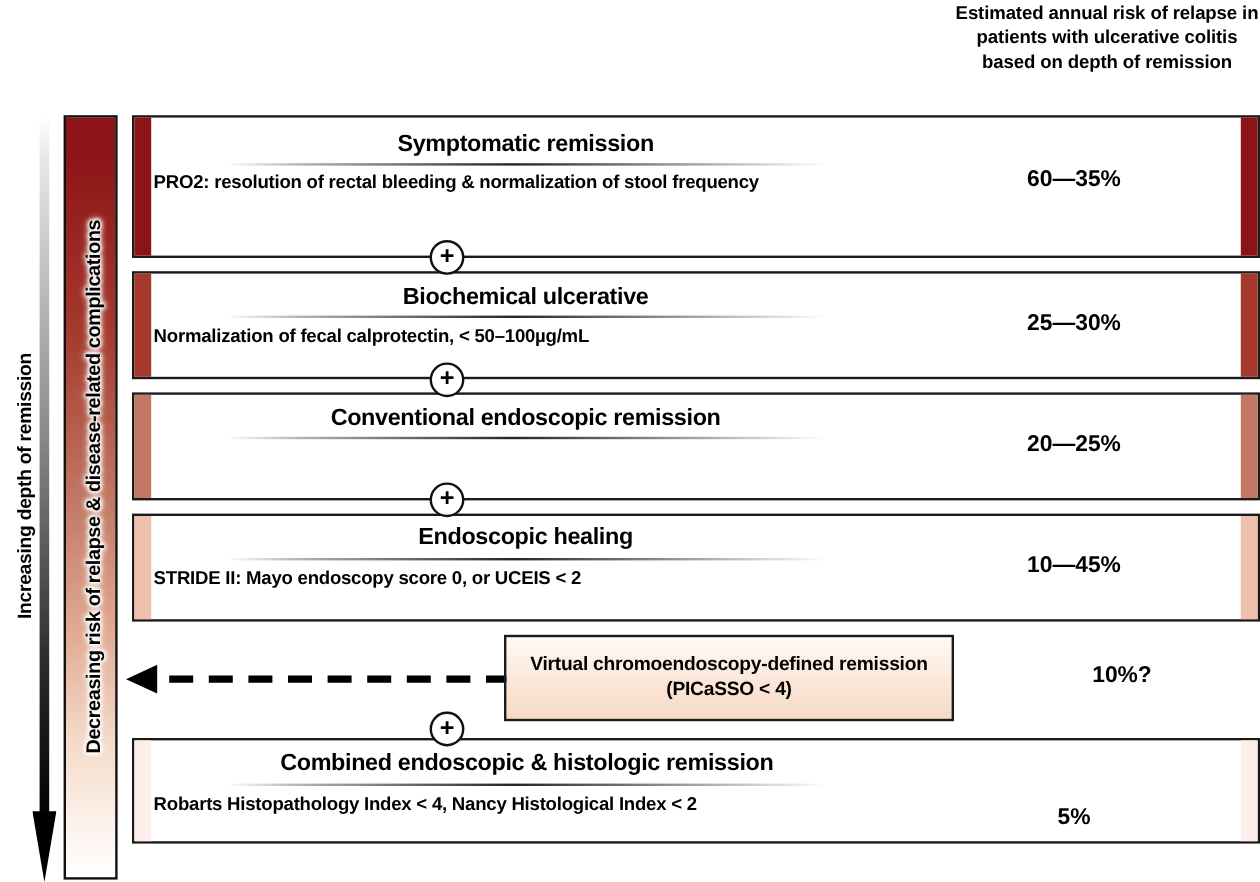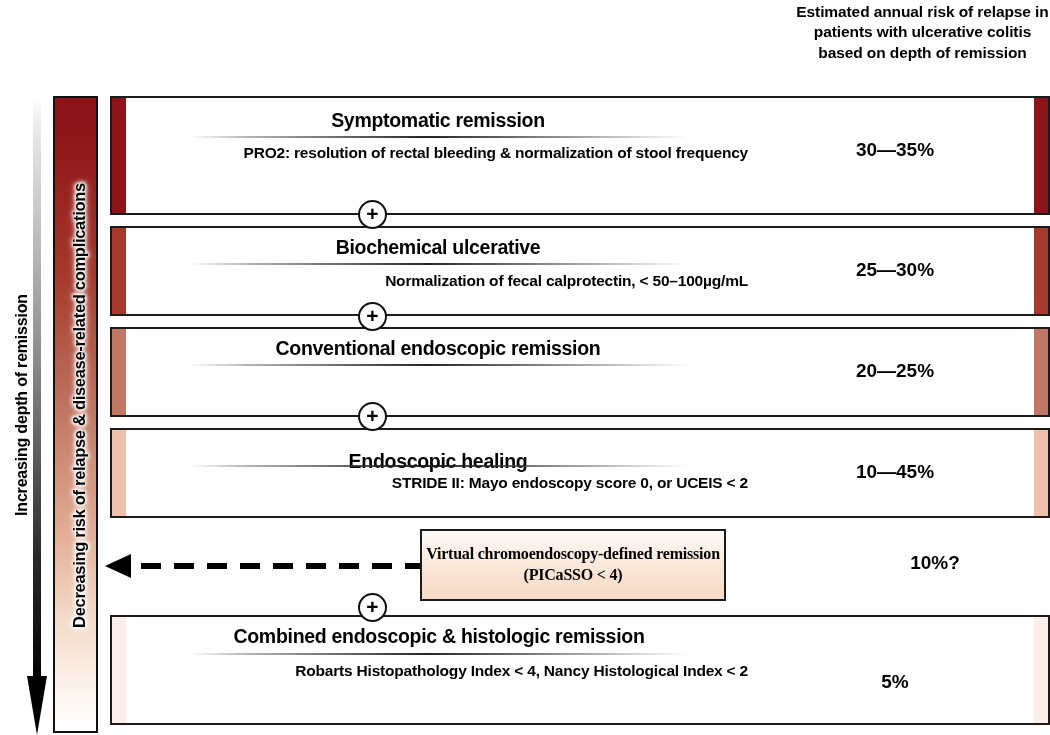--- a/index.html
+++ b/index.html
@@ -138,59 +138,59 @@
       rgba(255,255,255,0) 0%,
       rgba(120,120,120,0.55) 12%,
       rgba(25,25,25,0.95) 48%,
       rgba(120,120,120,0.5) 84%,
       rgba(255,255,255,0) 100%);
   }
   .row .subtitle {
     position: absolute;
     left: 0;
     width: 620px;
-    text-align: right;
+    text-align: left;
     font-weight: bold;
     font-size: 15.5px;
     line-height: 1.35;
     letter-spacing: -0.2px;
   }
   .row .pct {
     position: absolute;
     right: 22px;
     width: 230px;
     text-align: center;
     font-weight: bold;
     font-size: 19px;
     letter-spacing: 0px;
   }
 
   
   #row-1 { top: 96px;  height: 119px; padding-left: 13px; }
   #row-2 { top: 226px; height: 90px;  }
   #row-3 { top: 327px; height: 90px;  }
   #row-4 { top: 428px; height: 90px;  }
-  #row-6 { top: 615px; height: 110px; }
+  #row-6 { top: 615px; height: 88px; }
 
   #row-1 .title   { top: 11px; }
   #row-1 .divider { top: 38px; }
   #row-1 .subtitle{ top: 45px; }
   #row-1 .pct     { top: 41px; }
 
   #row-2 .title   { top: 8px; }
   #row-2 .divider { top: 35px; }
   #row-2 .subtitle{ top: 43px; }
   #row-2 .pct     { top: 31px; }
 
   #row-3 .title   { top: 8px; }
   #row-3 .divider { top: 35px; }
   #row-3 .subtitle{ top: 43px; }
   #row-3 .pct     { top: 31px; text-align: center; }
 
-  #row-4 .title   { top: 20px; }
+  #row-4 .title   { top: 6px; }
   #row-4 .divider { top: 35px; }
   #row-4 .subtitle{ top: 43px; }
   #row-4 .pct     { top: 31px; }
 
   #row-6 .title   { top: 8px; left: -14px; width: 650px; }
   #row-6 .divider { top: 36px; }
   #row-6 .subtitle{ top: 44px; }
   #row-6 .pct     { top: 54px; }
 
   
@@ -212,29 +212,28 @@
   #plus-1 { top: 200px; }
   #plus-2 { top: 302px; }
   #plus-3 { top: 402px; }
   #plus-4 { top: 593px; }
 
   
   #picasso-box {
     position: absolute;
     left: 420px;
     top: 529px;
-    width: 306px;
+    width: 375px;
     height: 72px;
     box-sizing: border-box;
     border: 2.5px solid #1b1b1b;
     background: linear-gradient(to bottom, #fefaf7 0%, #fbe6d8 55%, #f7d9c5 100%);
     display: flex;
     align-items: center;
     justify-content: center;
-    font-family: Liberation Serif, serif;
   }
   #picasso-box .picasso-text {
     text-align: center;
     font-weight: bold;
     font-size: 16px;
     line-height: 1.3;
     letter-spacing: -0.2px;
   }
   #picasso-arrow {
     position: absolute;
@@ -279,21 +278,21 @@
   <div class="risk-label">Decreasing risk of relapse &amp; disease-related complications</div>
 </div>
 
 <div class="row" id="row-1">
   <div class="edge edge-left" style="background:#8c1317"></div>
   <div class="edge edge-right" style="background:#8c1317"></div>
   <div class="content">
     <div class="title">Symptomatic remission</div>
     <div class="divider"></div>
     <div class="subtitle">PRO2: resolution of rectal bleeding &amp; normalization of stool frequency</div>
-    <div class="pct">30—35%</div>
+    <div class="pct">60—35%</div>
   </div>
 </div>
 
 <div class="plus" id="plus-1">+</div>
 
 <div class="row" id="row-2">
   <div class="edge edge-left" style="background:#a5392c"></div>
   <div class="edge edge-right" style="background:#a5392c"></div>
   <div class="content">
     <div class="title">Biochemical ulcerative</div>

